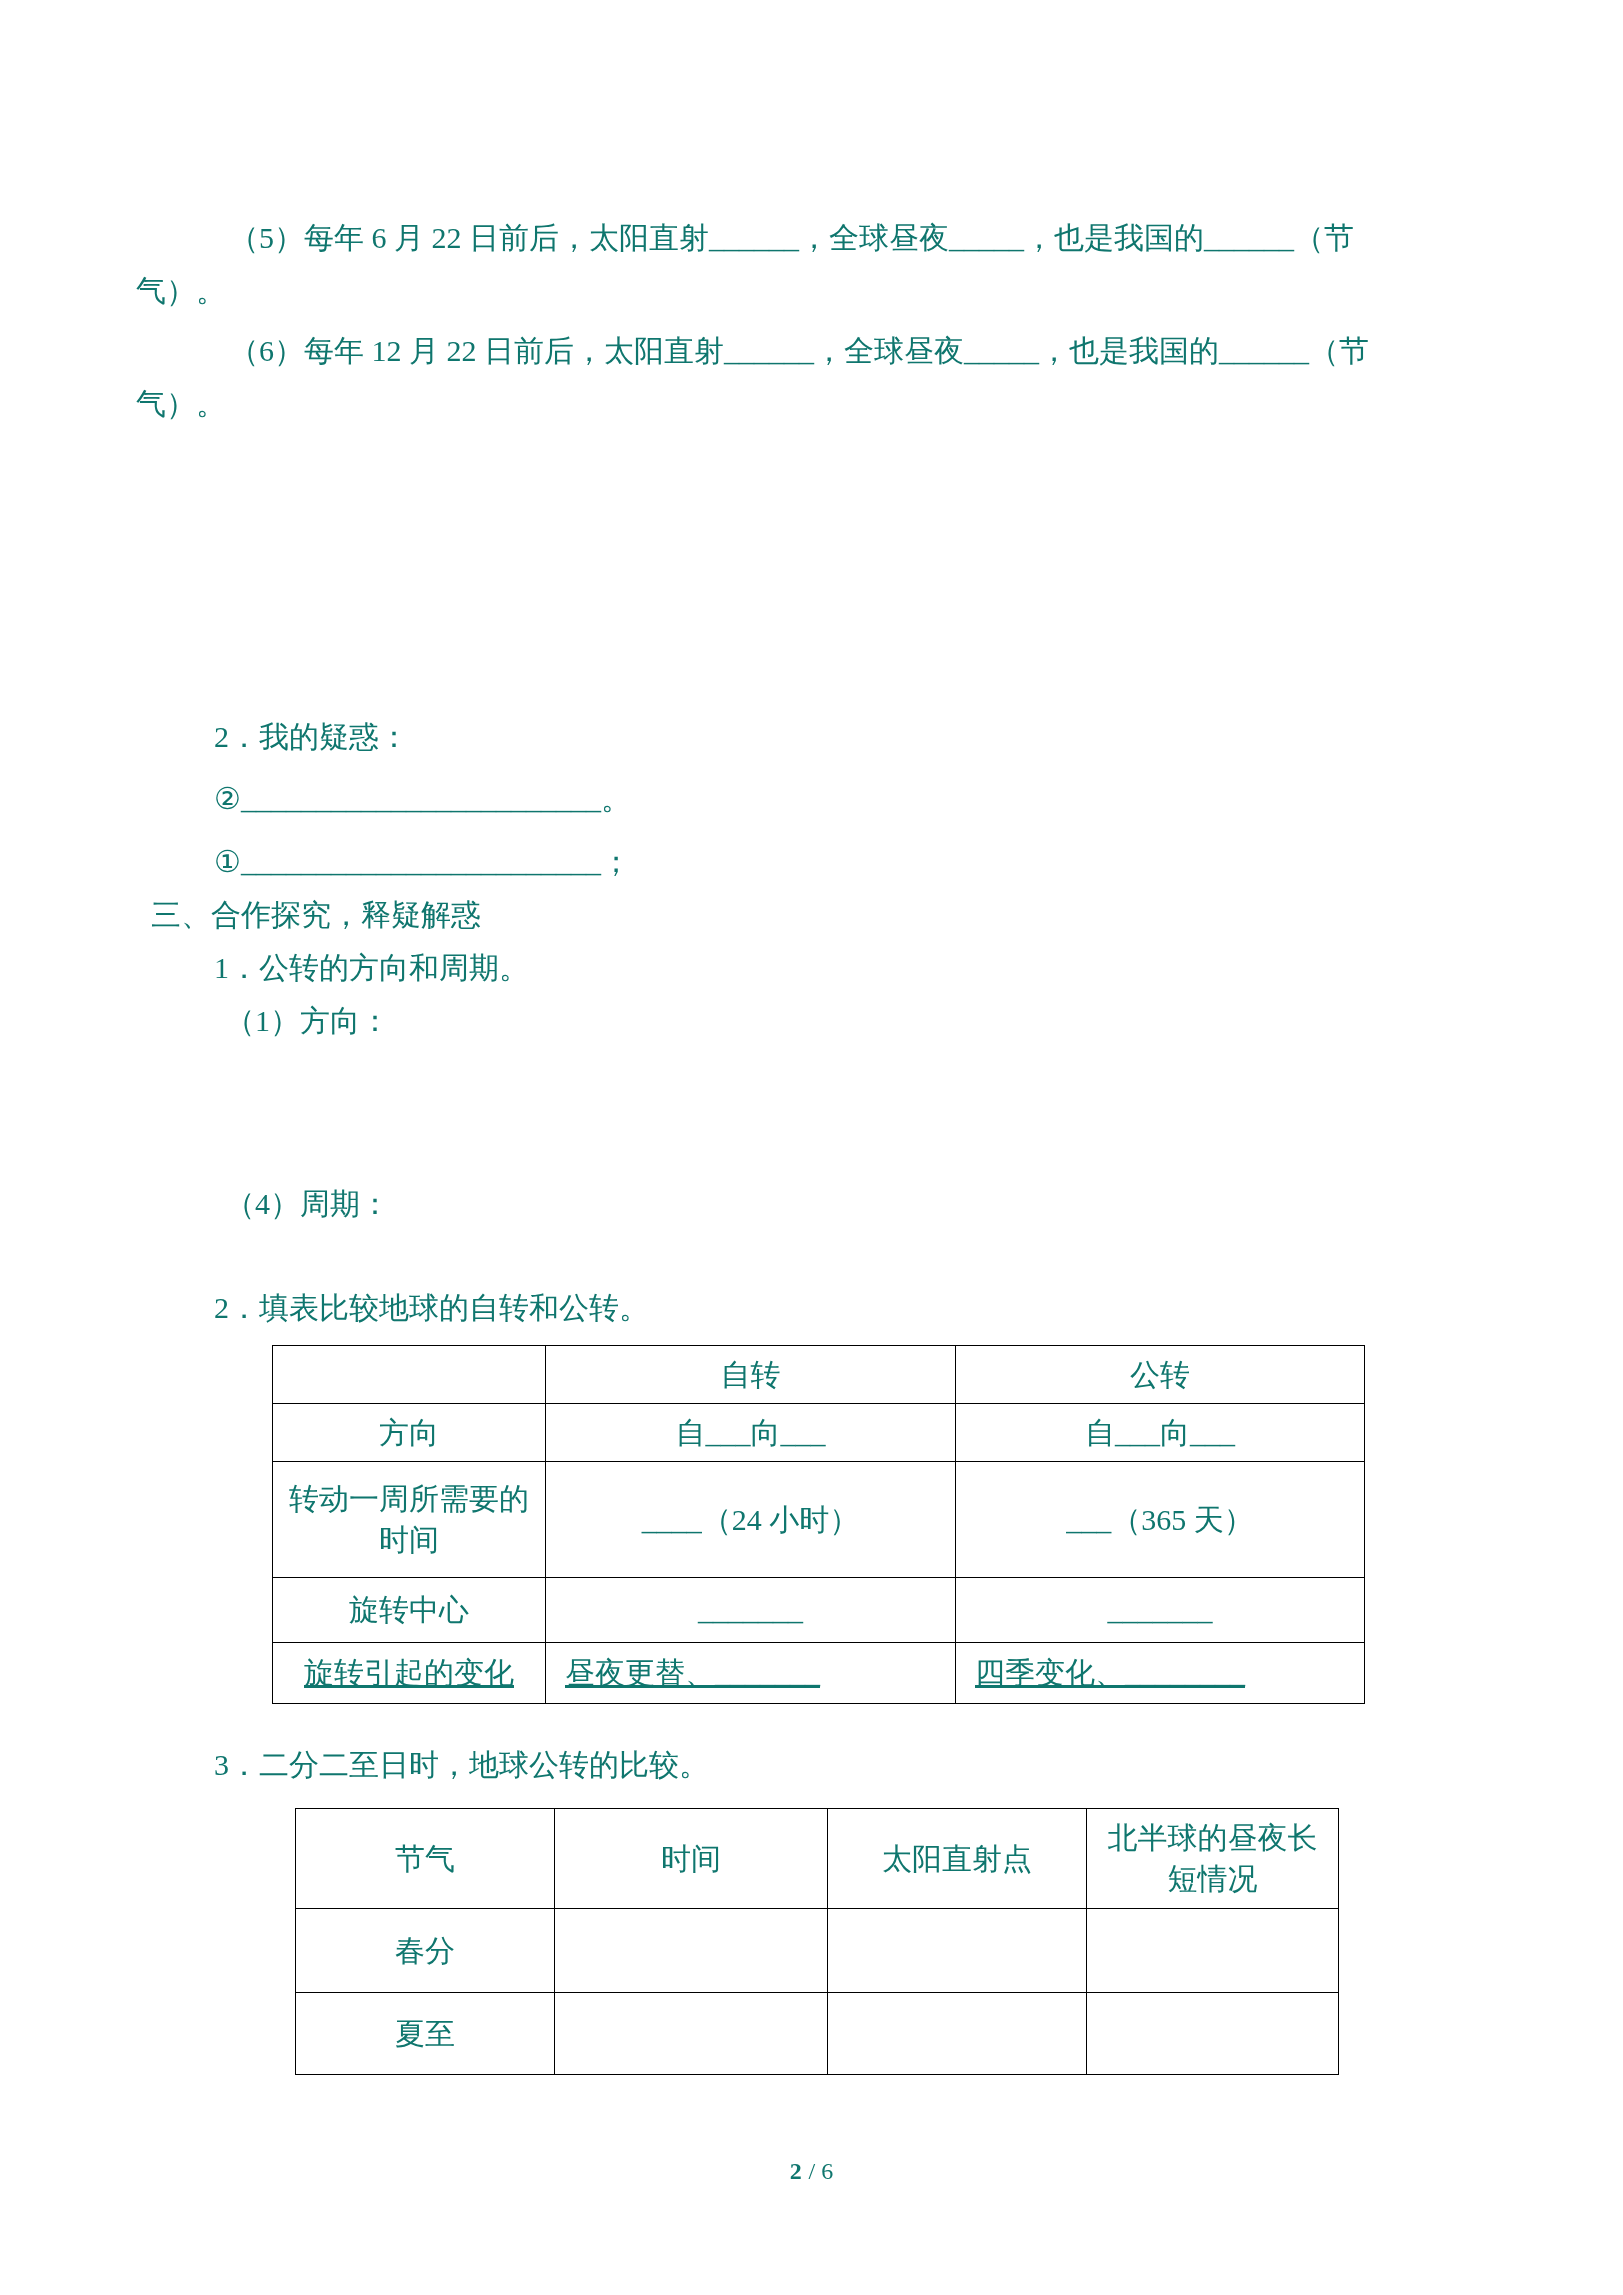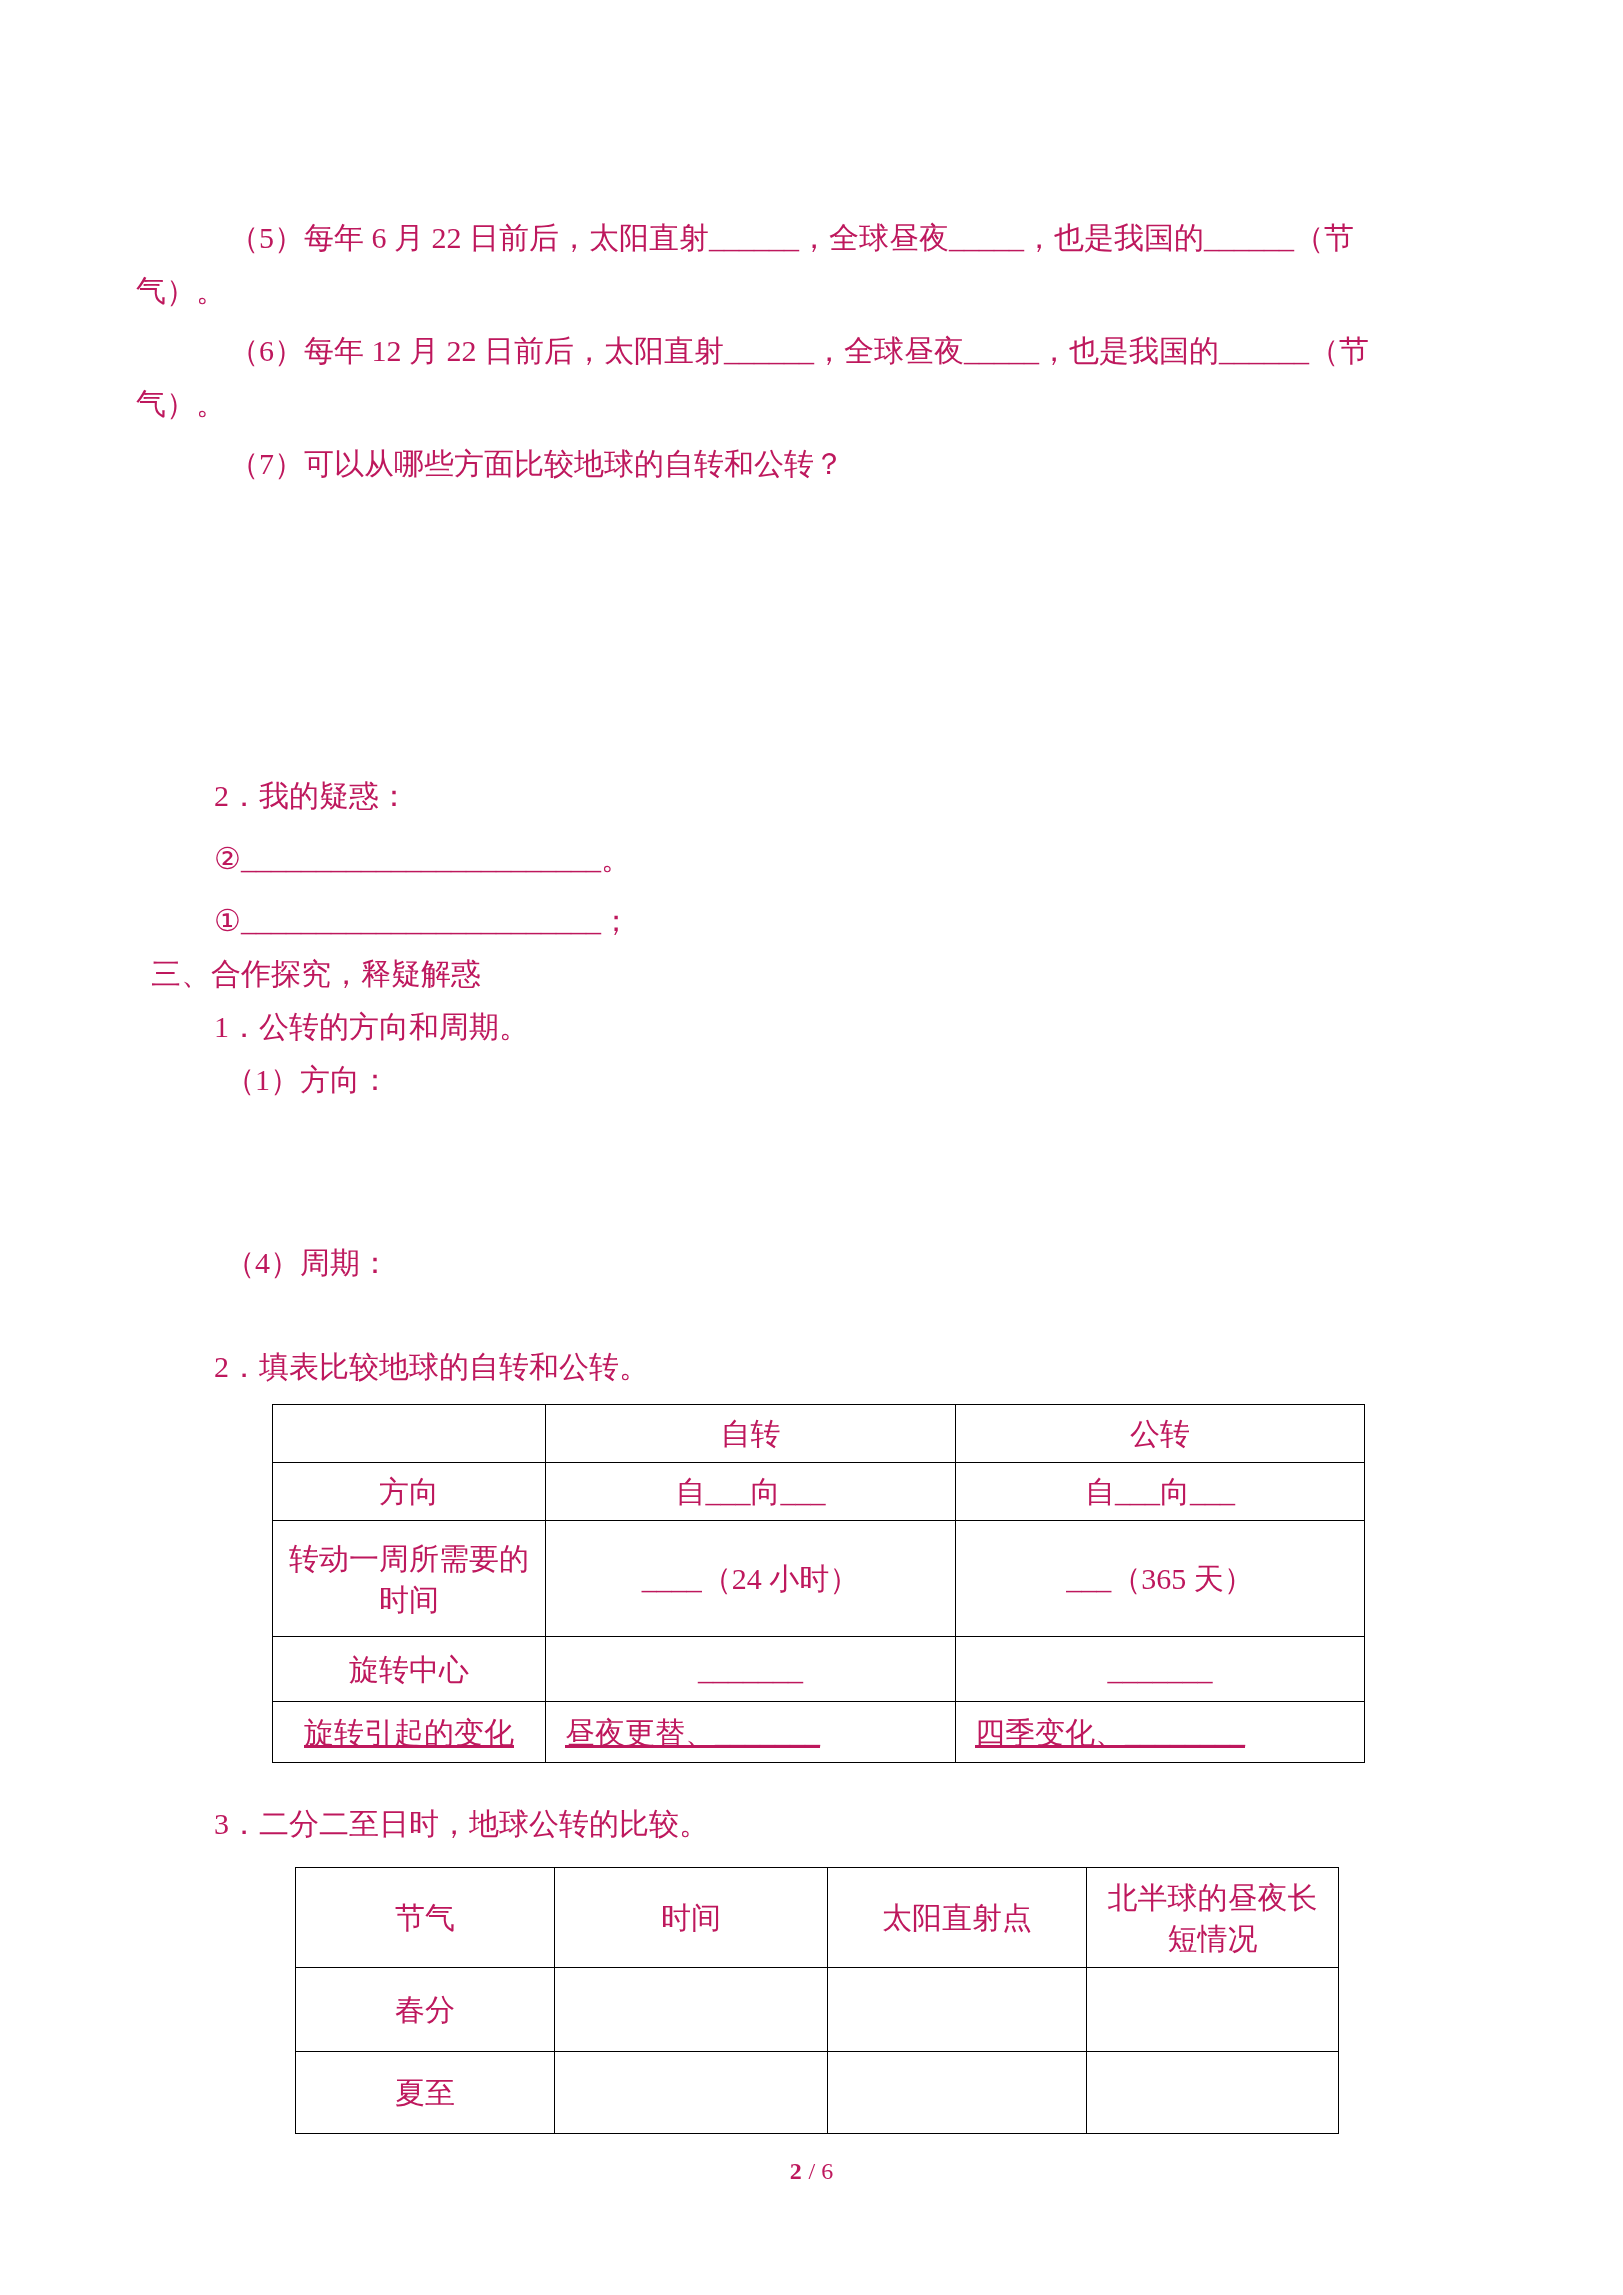--- a/index.html
+++ b/index.html
@@ -2,21 +2,21 @@
 <html style="font-size:11px"><head>
 <meta charset="utf-8">
 <style>
   * { margin: 0; padding: 0; box-sizing: border-box; }
   html, body { background: #ffffff; }
   .page {
     position: relative;
     width: 1623px;
     height: 2295px;
     background: #ffffff;
-    color: #be185d;
+    color: #0f766e;
     font-family: "Liberation Serif", "DejaVu Serif", serif;
     font-size: 30px;
     line-height: 53px;
     overflow: hidden;
   }
   .content {
     padding-top: 211px;
     padding-left: 136px;
     width: 1398px; 
   }
@@ -65,21 +65,20 @@
   .footer .pg { font-weight: bold; margin-right: 6.8px; }
 </style>
 </head>
 <body>
 
 <div class="page">
   <div class="content">
 
     <p class="para">（5）每年 6 月 22 日前后，太阳直射______，全球昼夜_____，也是我国的______（节气）。</p>
     <p class="para">（6）每年 12 月 22 日前后，太阳直射______，全球昼夜_____，也是我国的______（节气）。</p>
-    <p class="para">（7）可以从哪些方面比较地球的自转和公转？</p>
 
     <div class="sp-answer"></div>
 
     <p class="m-item">2．我的疑惑：</p>
     <p class="m-item mt14">②________________________。</p>
     <p class="m-item mt14">①________________________；</p>
 
     <p class="m-sec">三、合作探究，释疑解惑</p>
     <p class="m-item">1．公转的方向和周期。</p>
     <p class="m-sub">（1）方向：</p>

